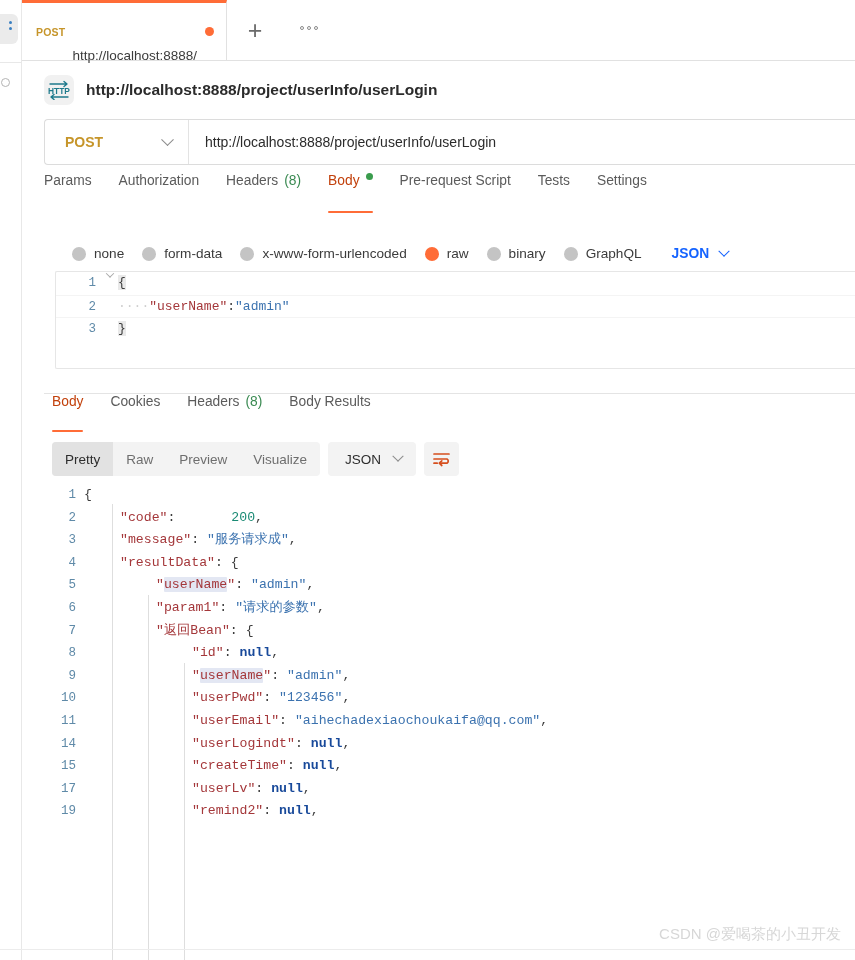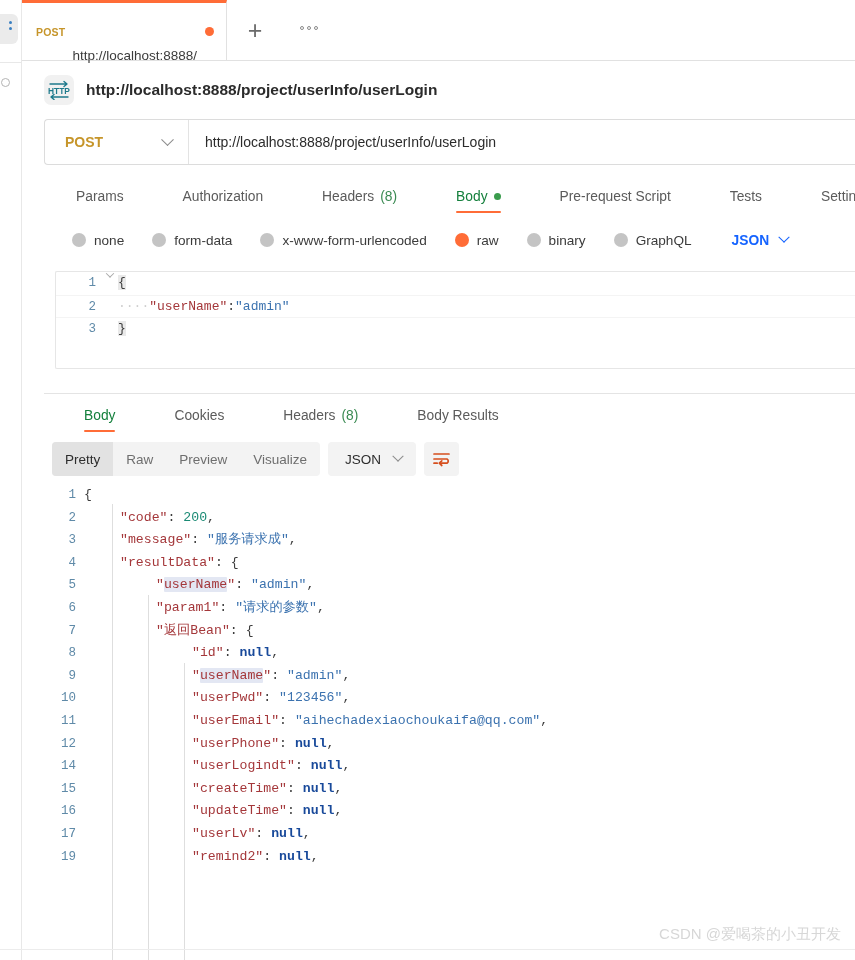--- a/index.html
+++ b/index.html
@@ -226,48 +226,47 @@
     gap: 27px;
     padding: 0 0 0 22px;
     height: 46px;
     margin-top: 8px;
   }
   .rtab {
     font-size: 13.8px;
     color: #5b5b5b;
     height: 46px;
     display: flex;
-    align-items: center;
+    align-items: flex-start;
     gap: 6px;
     position: relative;
     white-space: nowrap;
-    margin-left: 32px;
-  }
-  .rtab.active { color: #15803d; }
+  }
+  .rtab.active { color: #c2410c; }
   .rtab.active::after {
     content: "";
     position: absolute;
     left: 0; right: 0;
     bottom: 6px;
     height: 2.5px;
     background: #ff6c37;
     border-radius: 2px;
   }
   .rtab .count { color: #3a8a52; }
   .rtab .greendot {
     width: 7px; height: 7px;
     border-radius: 50%;
     background: #3a9c4d;
   }
 
   
   .bodytypes {
     display: flex;
-    align-items: center;
-    gap: 19px;
+    align-items: flex-end;
+    gap: 9px;
     padding: 0 0 0 50px;
     height: 42px;
   }
   .btype {
     display: flex;
     align-items: center;
     gap: 8px;
     margin-right: 9px;
     white-space: nowrap;
   }
@@ -348,21 +347,21 @@
   }
   .ctext { white-space: pre; }
   .body-editor .cline + .cline { border-top: 1px solid #f4f4f4; }
   .body-editor .brace-hl {
     background: #e9e9e9;
   }
 
   
   .k   { color: #a4373a; }   
   .s   { color: #3b72af; }   
-  .num { color: #1a8a74; }   
+  .num { color: #1a8a74; margin-left: 48px; }   
   .nul { color: #18499a; font-weight: bold; }
   .p   { color: #3c3c3c; }   
   .dots { color: #cfcfcf; }
 
   
   .panel-divider {
     height: 1px;
     background: #e4e4e4;
     margin: 24px 0 0 22px;
   }
@@ -678,34 +677,26 @@
           </div>
           <div class="cline">
             <div class="gutter">10</div>
             <div class="ctext" style="padding-left: 108px;"><span class="k">"userPwd"</span><span class="p">: </span><span class="s">"123456"</span><span class="p">,</span></div>
           </div>
           <div class="cline">
             <div class="gutter">11</div>
             <div class="ctext" style="padding-left: 108px;"><span class="k">"userEmail"</span><span class="p">: </span><span class="s">"aihechadexiaochoukaifa@qq.com"</span><span class="p">,</span></div>
           </div>
           <div class="cline">
-            <div class="gutter">12</div>
-            <div class="ctext" style="padding-left: 108px;"><span class="k">"userPhone"</span><span class="p">: </span><span class="nul">null</span><span class="p">,</span></div>
-          </div>
-          <div class="cline">
             <div class="gutter">14</div>
             <div class="ctext" style="padding-left: 108px;"><span class="k">"userLogindt"</span><span class="p">: </span><span class="nul">null</span><span class="p">,</span></div>
           </div>
           <div class="cline">
             <div class="gutter">15</div>
             <div class="ctext" style="padding-left: 108px;"><span class="k">"createTime"</span><span class="p">: </span><span class="nul">null</span><span class="p">,</span></div>
-          </div>
-          <div class="cline">
-            <div class="gutter">16</div>
-            <div class="ctext" style="padding-left: 108px;"><span class="k">"updateTime"</span><span class="p">: </span><span class="nul">null</span><span class="p">,</span></div>
           </div>
           <div class="cline">
             <div class="gutter">17</div>
             <div class="ctext" style="padding-left: 108px;"><span class="k">"userLv"</span><span class="p">: </span><span class="nul">null</span><span class="p">,</span></div>
           </div>
           <div class="cline">
             <div class="gutter">19</div>
             <div class="ctext" style="padding-left: 108px;"><span class="k">"remind2"</span><span class="p">: </span><span class="nul">null</span><span class="p">,</span></div>
           </div>
         </div>

